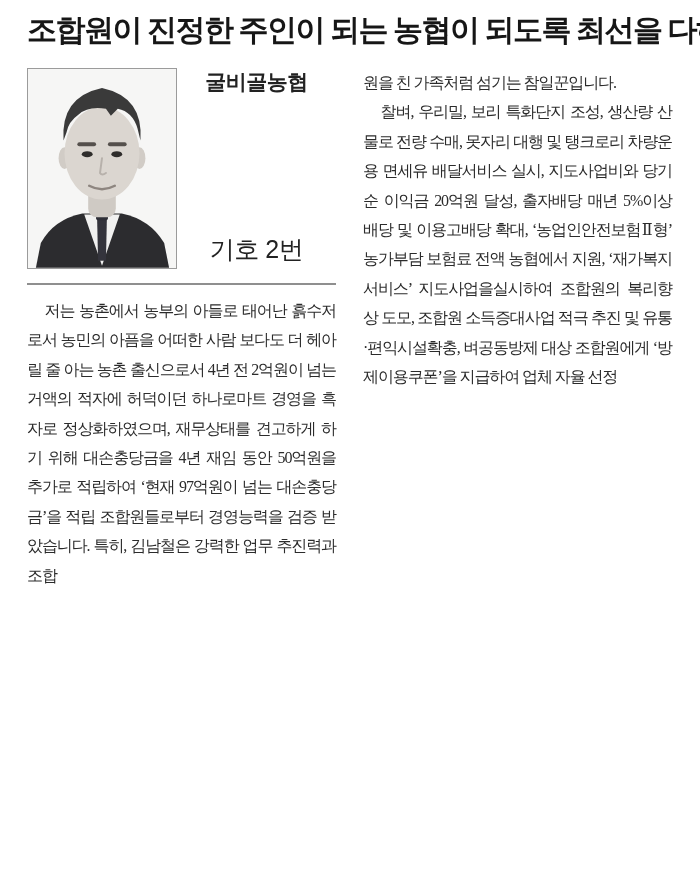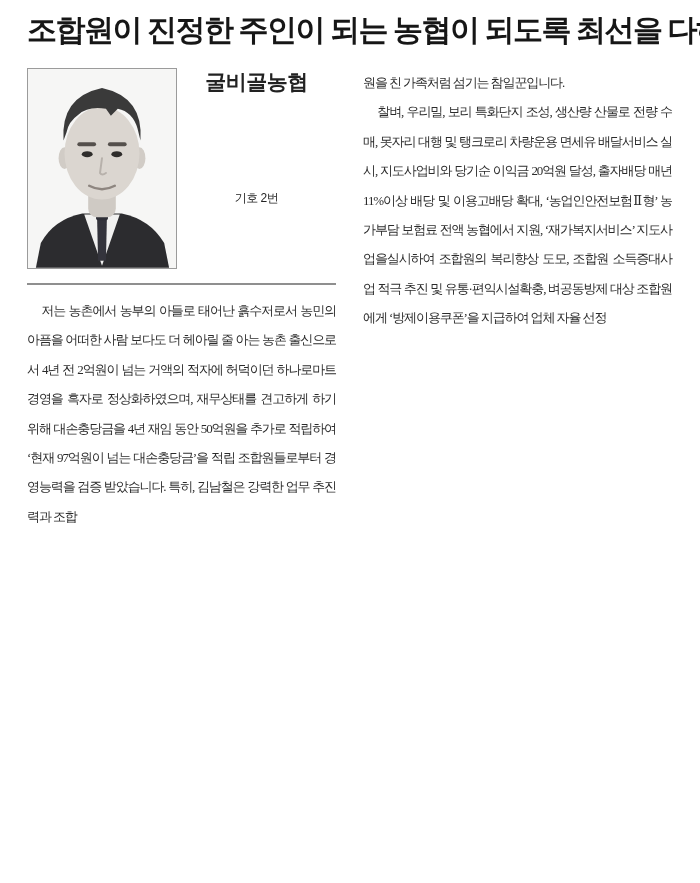--- a/index.html
+++ b/index.html
@@ -40,40 +40,40 @@
     width: 150px; height: 201px;
     border: 1px solid #9b9b9b;
     background: #f6f6f5;
     flex: 0 0 auto;
   }
   .photo-frame svg { display: block; width: 100%; height: 100%; }
   .candidate-info {
     flex: 1;
     display: flex;
     flex-direction: column;
-    justify-content: flex-start;
+    justify-content: space-between;
     align-items: center;
     padding-bottom: 6px;
     font-family: "Liberation Sans", "DejaVu Sans", sans-serif;
     line-height: 27px;
     color: #222;
     gap: 46px;
   }
   .candidate-org  { font-size: 21px; font-weight: 700; letter-spacing: -0.5px; }
-  .candidate-ballot, .candidate-name { font-size: 12px; font-weight: 500; letter-spacing: -0.5px; margin-top: 44px; }
+  .candidate-ballot, .candidate-name { font-size: 25px; font-weight: 500; letter-spacing: -0.5px; margin-top: 44px; }
 
   .rule {
     border: none;
     border-top: 2px solid #8f8f8f;
     margin: 0 0 11px 0;
   }
 
   
   .body-para {
-    font-size: 13px;
+    font-size: 16px;
     line-height: 29.4px;
     text-align: justify;
     letter-spacing: -1.1px;
     word-break: break-all;
     color: #2b2b2b;
   }
   .body-para.indent { text-indent: 1.1em; }
 </style>
 </head>
 <body>
@@ -124,18 +124,18 @@
         </div>
       </div>
 
       <hr class="rule">
 
       <p class="body-para indent">저는 농촌에서 농부의 아들로 태어난 흙수저로서 농민의 아픔을 어떠한 사람 보다도 더 헤아릴 줄 아는 농촌 출신으로서 4년 전 2억원이 넘는 거액의 적자에 허덕이던 하나로마트 경영을 흑자로 정상화하였으며, 재무상태를 견고하게 하기 위해 대손충당금을 4년 재임 동안 50억원을 추가로 적립하여 ‘현재 97억원이 넘는 대손충당금’을 적립 조합원들로부터 경영능력을 검증 받았습니다. 특히, 김남철은 강력한 업무 추진력과 조합</p>
     </div>
 
     <div class="col">
       <p class="body-para">원을 친 가족처럼 섬기는 참일꾼입니다.</p>
-      <p class="body-para indent">찰벼, 우리밀, 보리 특화단지 조성, 생산량 산물로 전량 수매, 못자리 대행 및 탱크로리 차량운용 면세유 배달서비스 실시, 지도사업비와 당기순 이익금 20억원 달성, 출자배당 매년 11%이상 배당 및 이용고배당 확대, ‘농업인안전보험Ⅱ형’ 농가부담 보험료 전액 농협에서 지원, ‘재가복지서비스’ 지도사업을실시하여 조합원의 복리향상 도모, 조합원 소득증대사업 적극 추진 및 유통·편익시설확충, 벼공동방제 대상 조합원에게 ‘방제이용쿠폰’을 지급하여 업체 자율 선정</p>
+      <p class="body-para indent">찰벼, 우리밀, 보리 특화단지 조성, 생산량 산물로 전량 수매, 못자리 대행 및 탱크로리 차량운용 면세유 배달서비스 실시, 지도사업비와 당기순 이익금 20억원 달성, 출자배당 매년 5%이상 배당 및 이용고배당 확대, ‘농업인안전보험Ⅱ형’ 농가부담 보험료 전액 농협에서 지원, ‘재가복지서비스’ 지도사업을실시하여 조합원의 복리향상 도모, 조합원 소득증대사업 적극 추진 및 유통·편익시설확충, 벼공동방제 대상 조합원에게 ‘방제이용쿠폰’을 지급하여 업체 자율 선정</p>
 
     </div>
 
   </div>
 </div>
 
 </body></html>

